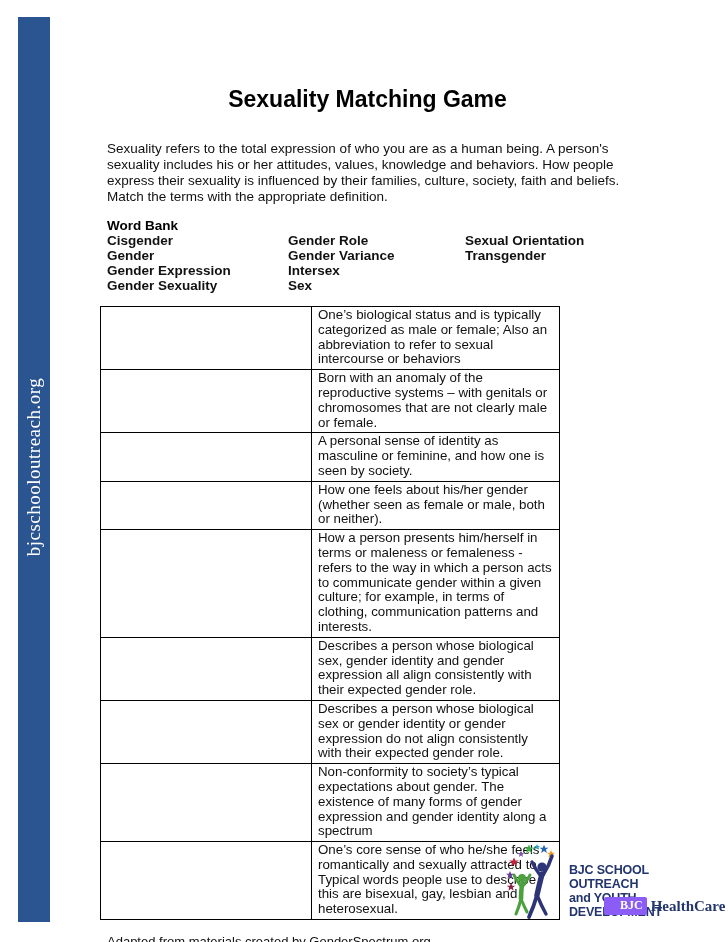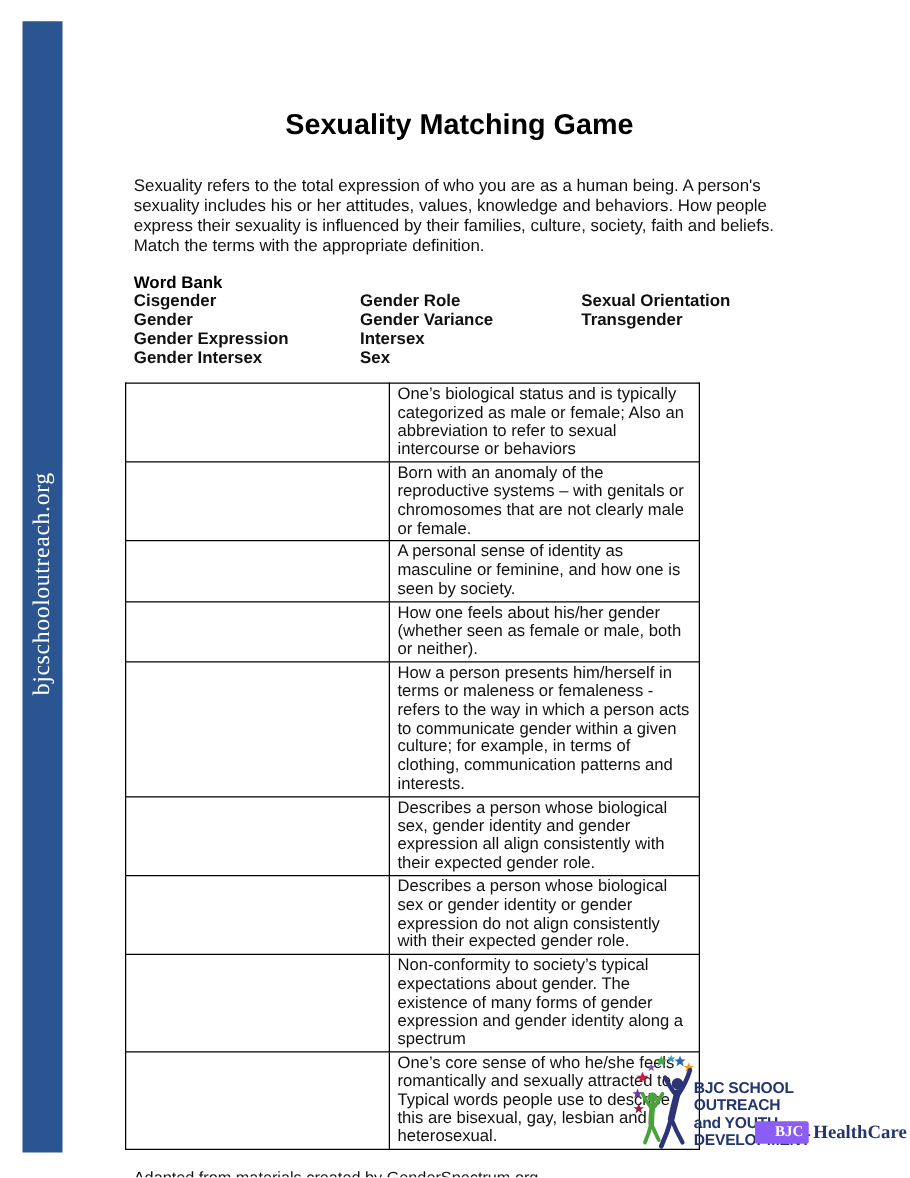--- a/index.html
+++ b/index.html
@@ -40,21 +40,21 @@
   .match-table td { border:1px solid #000; vertical-align:top; }
   td.answer-cell { width:211px; }
   td.def-cell {
     font-size:13.3px; line-height:14.8px; padding:1px 6px 2px 6px; color:#111;
   }
   .footnote { margin-top:14px; font-size:13px; color:#111; }
   
   .logo { position:absolute; left:506px; top:844px; width:186px; height:84px; }
   .logo-mark { position:absolute; left:0; top:0; }
   .logo-text {
-    position:absolute; left:49px; top:19px; width:140px;
+    position:absolute; left:63px; top:19px; width:140px;
     color:#23356e; font-weight:bold; font-size:12.5px; line-height:14px;
     letter-spacing:-0.2px;
   }
   .brand-row {
     position:absolute; left:98px; top:53px; display:flex; align-items:center; gap:4px;
   }
   .brand-box {
     background:#8b5cf6; color:#ffffff; font-family:"Liberation Serif", serif;
     font-weight:bold; font-size:12px; padding:1px 4px 2px 16px; border-radius:2px;
   }
@@ -77,21 +77,21 @@
 
     <p class="intro">Sexuality refers to the total expression of who you are as a human being. A person's sexuality includes his or her attitudes, values, knowledge and behaviors. How people express their sexuality is influenced by their families, culture, society, faith and beliefs. Match the terms with the appropriate definition.</p>
 
     <div class="wordbank">
       <div class="wb-heading">Word Bank</div>
       <div class="wb-grid">
         <div class="wb-col">
           <div>Cisgender</div>
           <div>Gender</div>
           <div>Gender Expression</div>
-          <div>Gender Intersex</div>
+          <div>Gender Sexuality</div>
         </div>
         <div class="wb-col">
           <div>Gender Role</div>
           <div>Gender Variance</div>
           <div>Intersex</div>
           <div>Sex</div>
         </div>
         <div class="wb-col">
           <div>Sexual Orientation</div>
           <div>Transgender</div>

